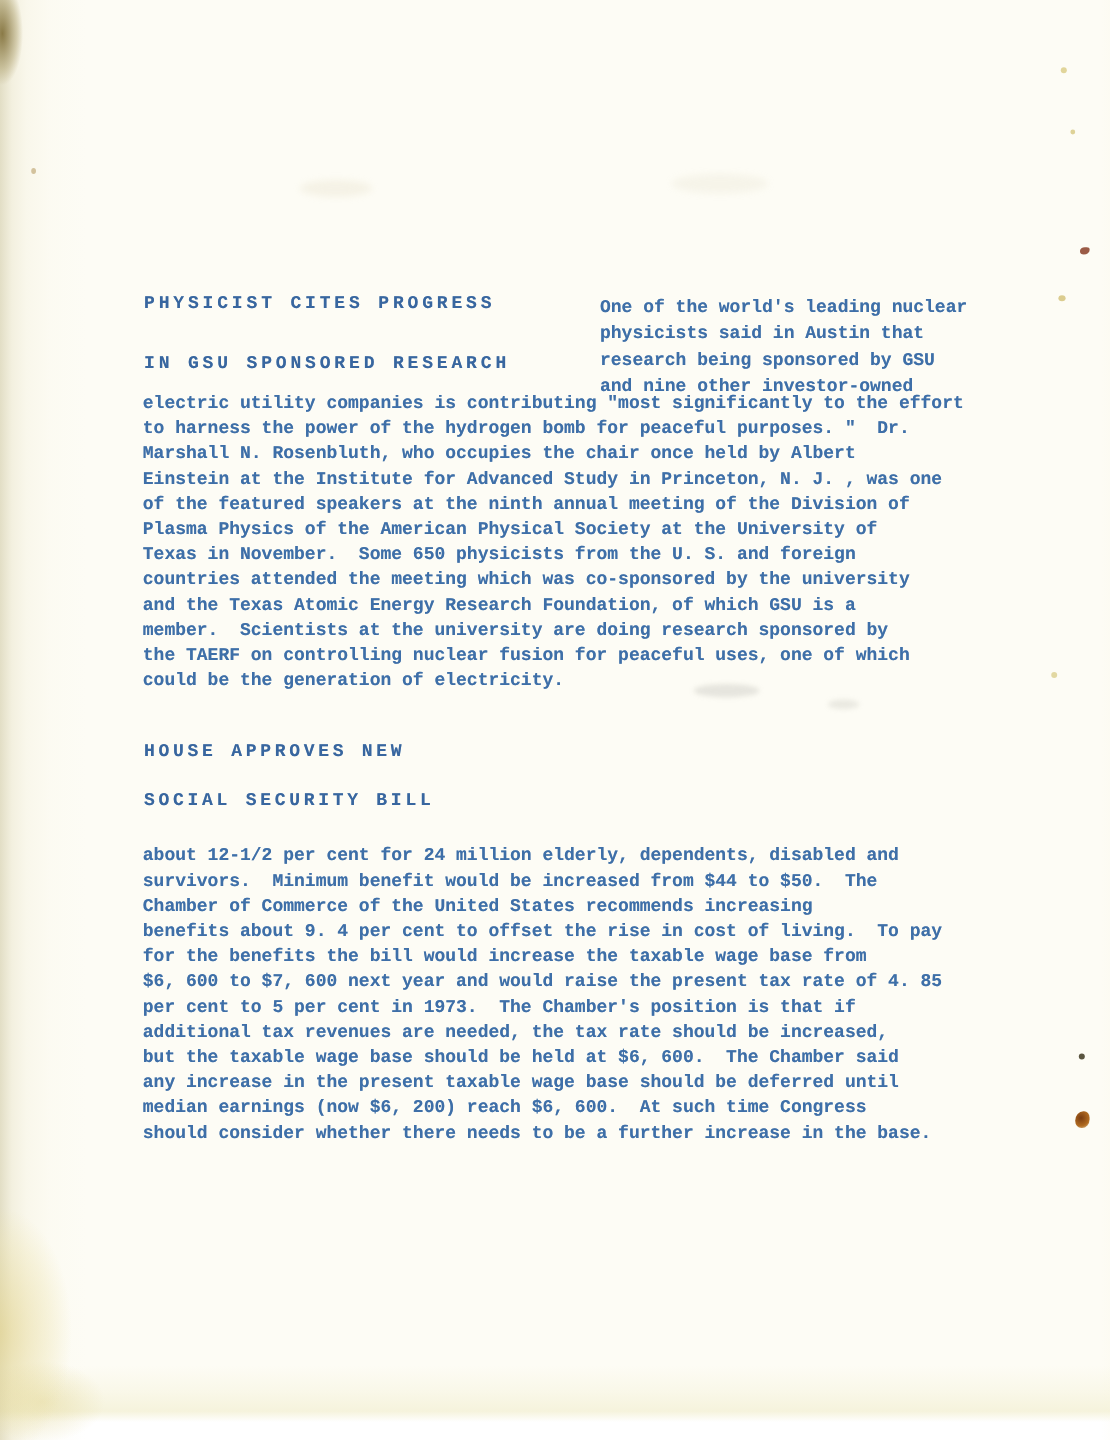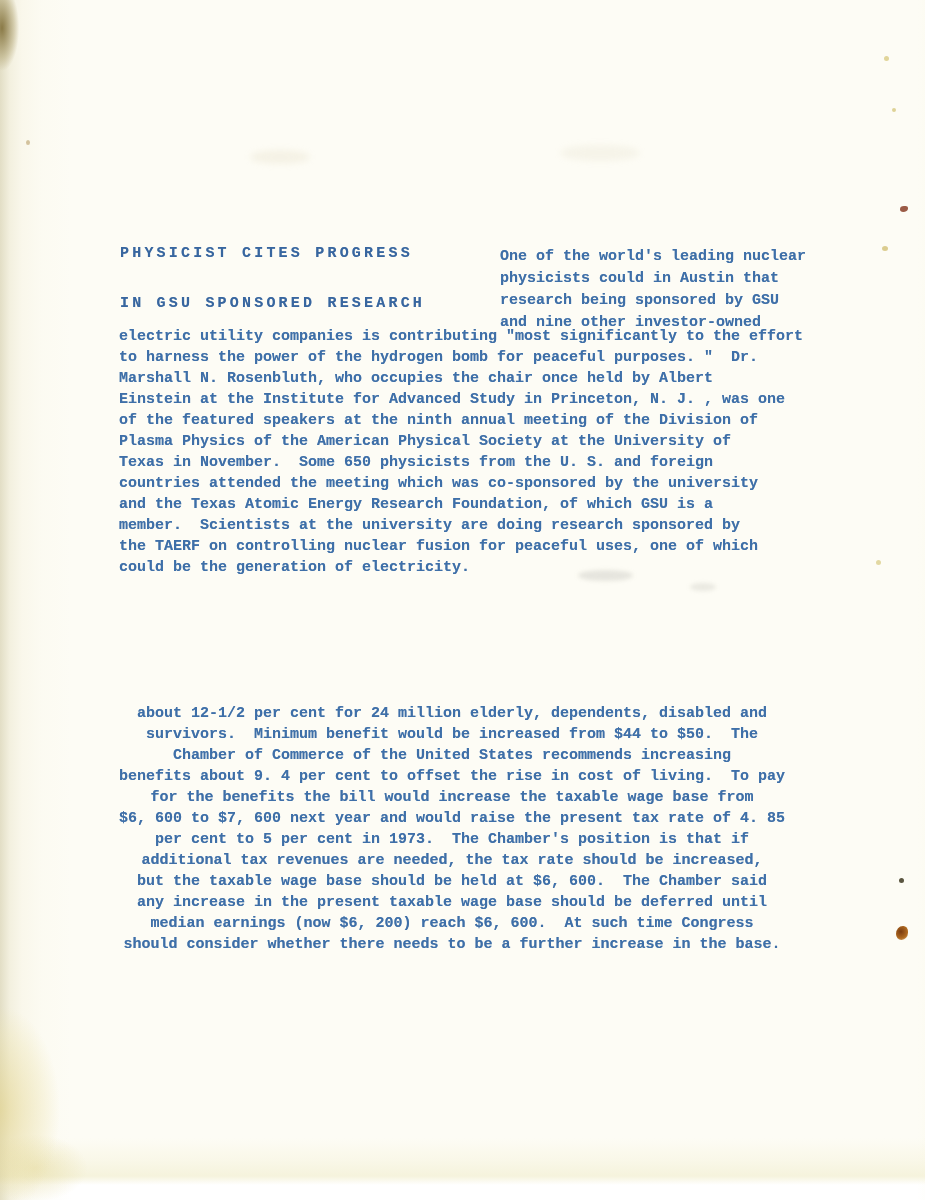--- a/index.html
+++ b/index.html
@@ -26,21 +26,21 @@
     font-size:15px;
     font-weight:bold;
     color:#3e6fa8;
     text-shadow:0 0 0.5px rgba(62,111,168,0.55);
   }
   #s1-headline{left:120px;top:241px;line-height:25px;letter-spacing:3.2px;color:#38669f;}
   #s1-intro   {left:500px;top:246px;line-height:22px;}
   #s1-body    {left:119px;top:326px;line-height:21px;}
   #s2-headline{left:120px;top:617px;line-height:20.5px;letter-spacing:3.1px;color:#38669f;}
   #s2-intro   {left:498px;top:620px;line-height:21.5px;}
-  #s2-body    {left:119px;top:703px;line-height:21px;text-align:center;}
+  #s2-body    {left:119px;top:703px;line-height:21px;}
   .stain{position:absolute;}
   .st-rust  {left:896px;top:926px;width:12px;height:14px;border-radius:60% 40% 55% 45%;
              background:radial-gradient(circle at 40% 40%, #7a3c10, #b06a20 60%, rgba(200,160,90,0.45));
              filter:blur(0.5px);}
   .st-dark  {left:899px;top:878px;width:5px;height:5px;border-radius:50%;background:#5a5540;filter:blur(0.4px);}
   .st-red   {left:900px;top:206px;width:8px;height:6px;border-radius:50% 30% 60% 40%;background:#8a4028;opacity:.85;filter:blur(0.5px);}
   .st-tan   {left:26px;top:140px;width:4px;height:5px;border-radius:50%;background:#c9b488;opacity:.8;}
   .st-y1    {left:884px;top:56px;width:5px;height:5px;border-radius:50%;background:#d8c87c;opacity:.75;filter:blur(0.3px);}
   .st-y2    {left:892px;top:108px;width:4px;height:4px;border-radius:50%;background:#d4c478;opacity:.75;filter:blur(0.3px);}
   .st-y3    {left:882px;top:246px;width:6px;height:5px;border-radius:50%;background:#d0bd6e;opacity:.75;filter:blur(0.3px);}
@@ -66,37 +66,40 @@
   <div class="stain st-dark"></div>
   <div class="stain st-rust"></div>
   <div class="stain st-g1"></div>
   <div class="stain st-g2"></div>
 
   <div class="txt" id="s1-headline">PHYSICIST CITES PROGRESS
 
 IN GSU SPONSORED RESEARCH</div>
 
   <div class="txt" id="s1-intro">One of the world's leading nuclear
-physicists could in Austin that
+physicists said in Austin that
 research being sponsored by GSU
 and nine other investor-owned</div>
 
   <div class="txt" id="s1-body">electric utility companies is contributing "most significantly to the effort
 to harness the power of the hydrogen bomb for peaceful purposes. "  Dr.
 Marshall N. Rosenbluth, who occupies the chair once held by Albert
 Einstein at the Institute for Advanced Study in Princeton, N. J. , was one
 of the featured speakers at the ninth annual meeting of the Division of
 Plasma Physics of the American Physical Society at the University of
 Texas in November.  Some 650 physicists from the U. S. and foreign
 countries attended the meeting which was co-sponsored by the university
 and the Texas Atomic Energy Research Foundation, of which GSU is a
 member.  Scientists at the university are doing research sponsored by
 the TAERF on controlling nuclear fusion for peaceful uses, one of which
 could be the generation of electricity.</div>
 
+  <div class="txt" id="s2-headline">HOUSE APPROVES NEW
+
+SOCIAL SECURITY BILL</div>
 
 
   <div class="txt" id="s2-body">about 12-1/2 per cent for 24 million elderly, dependents, disabled and
 survivors.  Minimum benefit would be increased from $44 to $50.  The
 Chamber of Commerce of the United States recommends increasing
 benefits about 9. 4 per cent to offset the rise in cost of living.  To pay
 for the benefits the bill would increase the taxable wage base from
 $6, 600 to $7, 600 next year and would raise the present tax rate of 4. 85
 per cent to 5 per cent in 1973.  The Chamber's position is that if
 additional tax revenues are needed, the tax rate should be increased,

